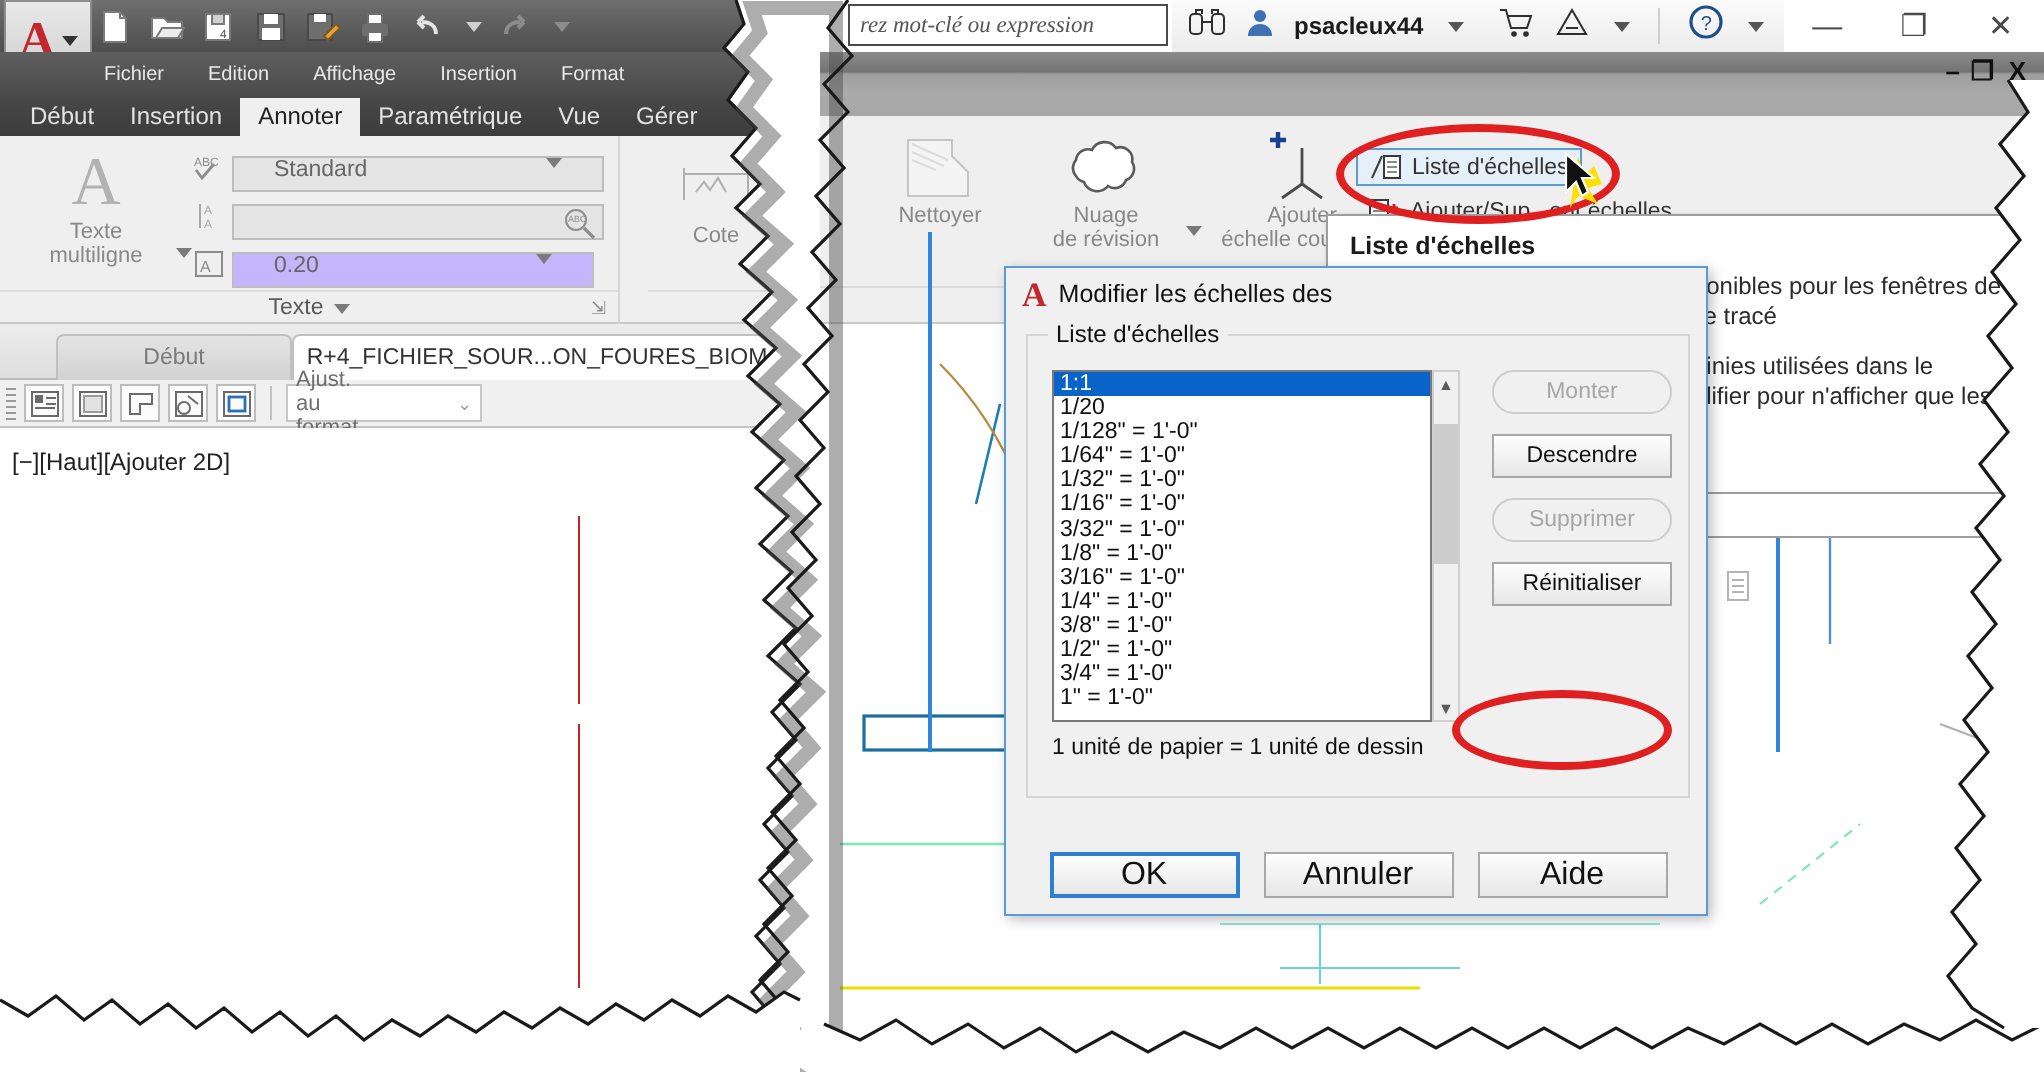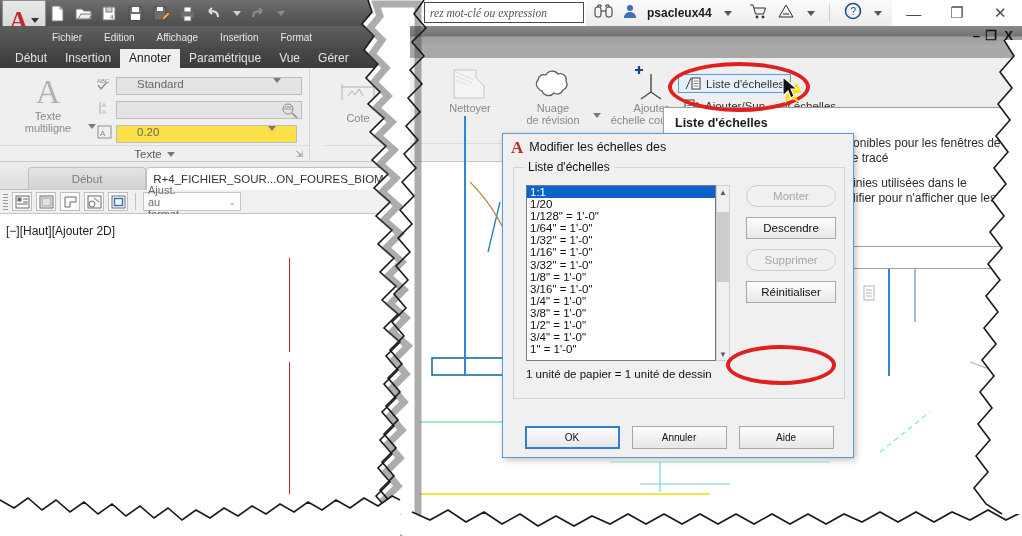--- a/index.html
+++ b/index.html
@@ -231,21 +231,21 @@
     display:flex; align-items:center; justify-content:center;
   }
   .dbtn.disabled { color:#a6a6a6; background:#f0f0f0; border-color:#cccccc;border-radius:11px; }
   #dlg-note {
     position:absolute; left:12px; top:200px; font-size:11.5px; color:#111;
   }
   #dlg-bottom {
     position:absolute; left:0; bottom:8px; width:352px;
     display:flex; justify-content:center; gap:12px;
   }
-  .bbtn { width:95px;height:23px; font-size:10px; display:flex;align-items:center;justify-content:center;
+  .bbtn { width:95px;height:23px; font-size:16px; display:flex;align-items:center;justify-content:center;
           background:linear-gradient(to bottom,#fdfdfd,#e7e7e7); border:1px solid #a8a8a8; color:#111; }
   .bbtn.focus { border:2px solid #2f7fd1; }
 
   
   .redellipse { position:absolute; border:4px solid #e02020; border-radius:50%; }
 
   
   #cursor { position:absolute; left:787px; top:82px; width:26px; height:26px; }
 
   
@@ -381,21 +381,21 @@
           </span>
         </div>
 
         <div class="fieldrow" style="left:96px; top:56px; width:208px;">
           <span style="width:20px;">
             <svg width="18" height="16" viewBox="0 0 18 16">
                 <rect x="2" y="2" width="13" height="12" fill="none" stroke="#8d8d8d"></rect>
                 <text x="4" y="12" font-size="8" fill="#8d8d8d">A</text>
               </svg>
           </span>
-          <span class="txtfield" style="width:181px; background:#fde047;gap:12px;">
+          <span class="txtfield" style="width:181px; background:#c4b5fd;gap:12px;">
             <span>0.20</span>
             <span class="dd tri-dn"></span>
           </span>
         </div>
 
         <div class="ptitle">
           <span>Texte</span>
           <span class="tri-dn" style="margin-left:5px;"></span>
           <span style="position:absolute;right:6px;color:#8d8d8d;font-size:9px;">⇲</span>
         </div>

